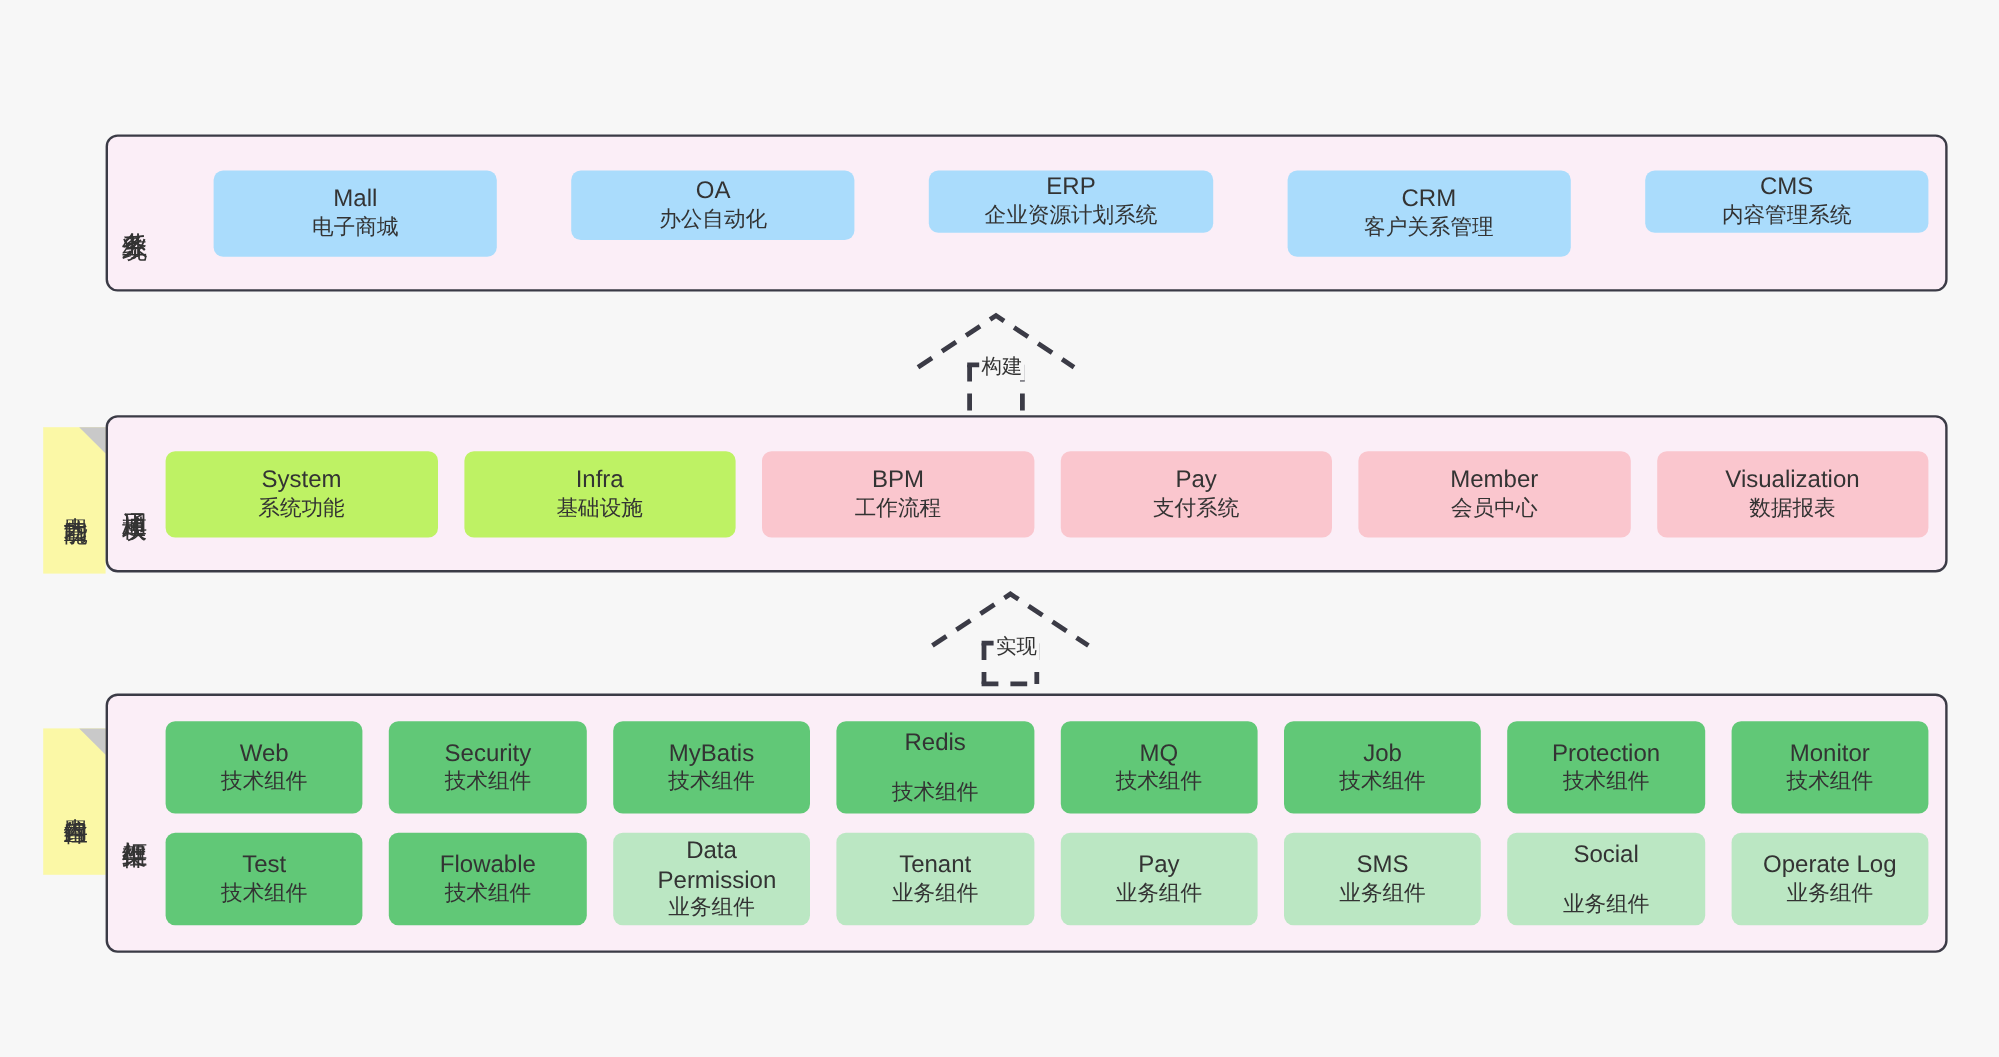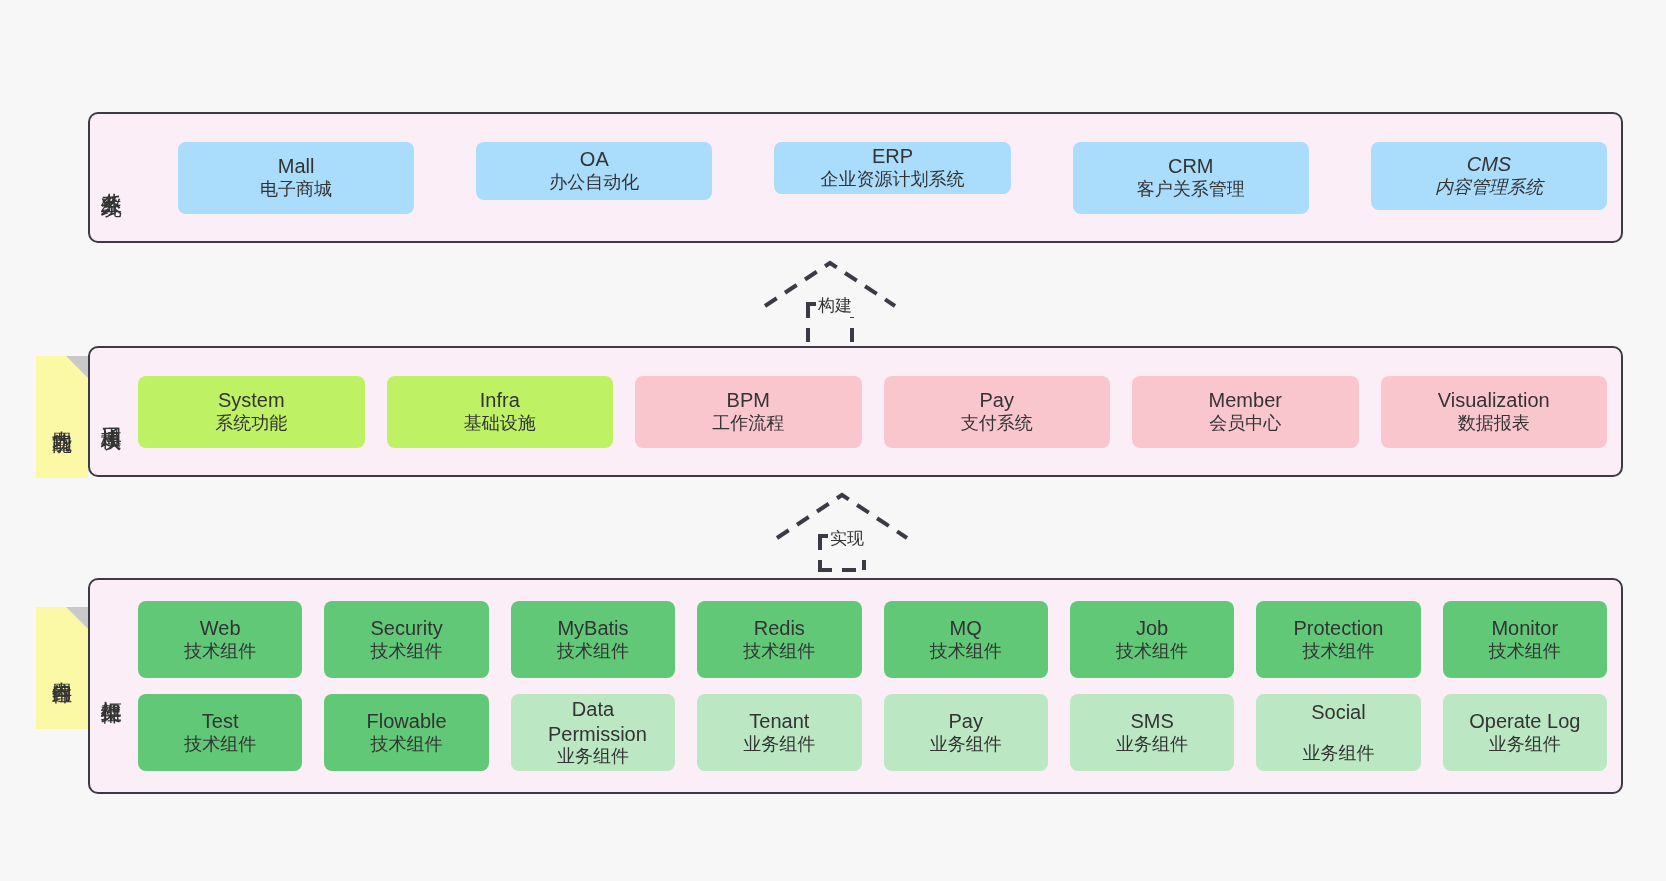--- a/index.html
+++ b/index.html
@@ -147,21 +147,21 @@
           <div class="t2">办公自动化</div>
         </div>
         <div class="node blue" style="height:52px;">
           <div class="t1">ERP</div>
           <div class="t2">企业资源计划系统</div>
         </div>
         <div class="node blue" style="height:72px;">
           <div class="t1">CRM</div>
           <div class="t2">客户关系管理</div>
         </div>
-        <div class="node blue" style="height:68px;font-style:italic;">
+        <div class="node blue" style="height:52px;">
           <div class="t1">CMS</div>
           <div class="t2">内容管理系统</div>
         </div>
       </div>
     </div>
   </div>
 
   <div class="connector" style="left:760px; top:258px; width:150px; height:95px;">
     <svg width="150" height="95" viewBox="0 0 150 95">
       <polyline points="5,48 70,5 135,48" fill="none" stroke="#3b3b46" stroke-width="4" stroke-dasharray="14,10" stroke-linecap="butt"></polyline>
@@ -236,21 +236,21 @@
           <div class="t2">技术组件</div>
         </div>
         <div class="node green" style="height:77px;">
           <div class="t1">Security</div>
           <div class="t2">技术组件</div>
         </div>
         <div class="node green" style="height:77px;">
           <div class="t1">MyBatis</div>
           <div class="t2">技术组件</div>
         </div>
-        <div class="node green" style="height:77px;">
+        <div class="node green" style="height:77px;justify-content:space-between;">
           <div class="t1">Redis</div>
           <div class="t2">技术组件</div>
         </div>
         <div class="node green" style="height:77px;">
           <div class="t1">MQ</div>
           <div class="t2">技术组件</div>
         </div>
         <div class="node green" style="height:77px;">
           <div class="t1">Job</div>
           <div class="t2">技术组件</div>

